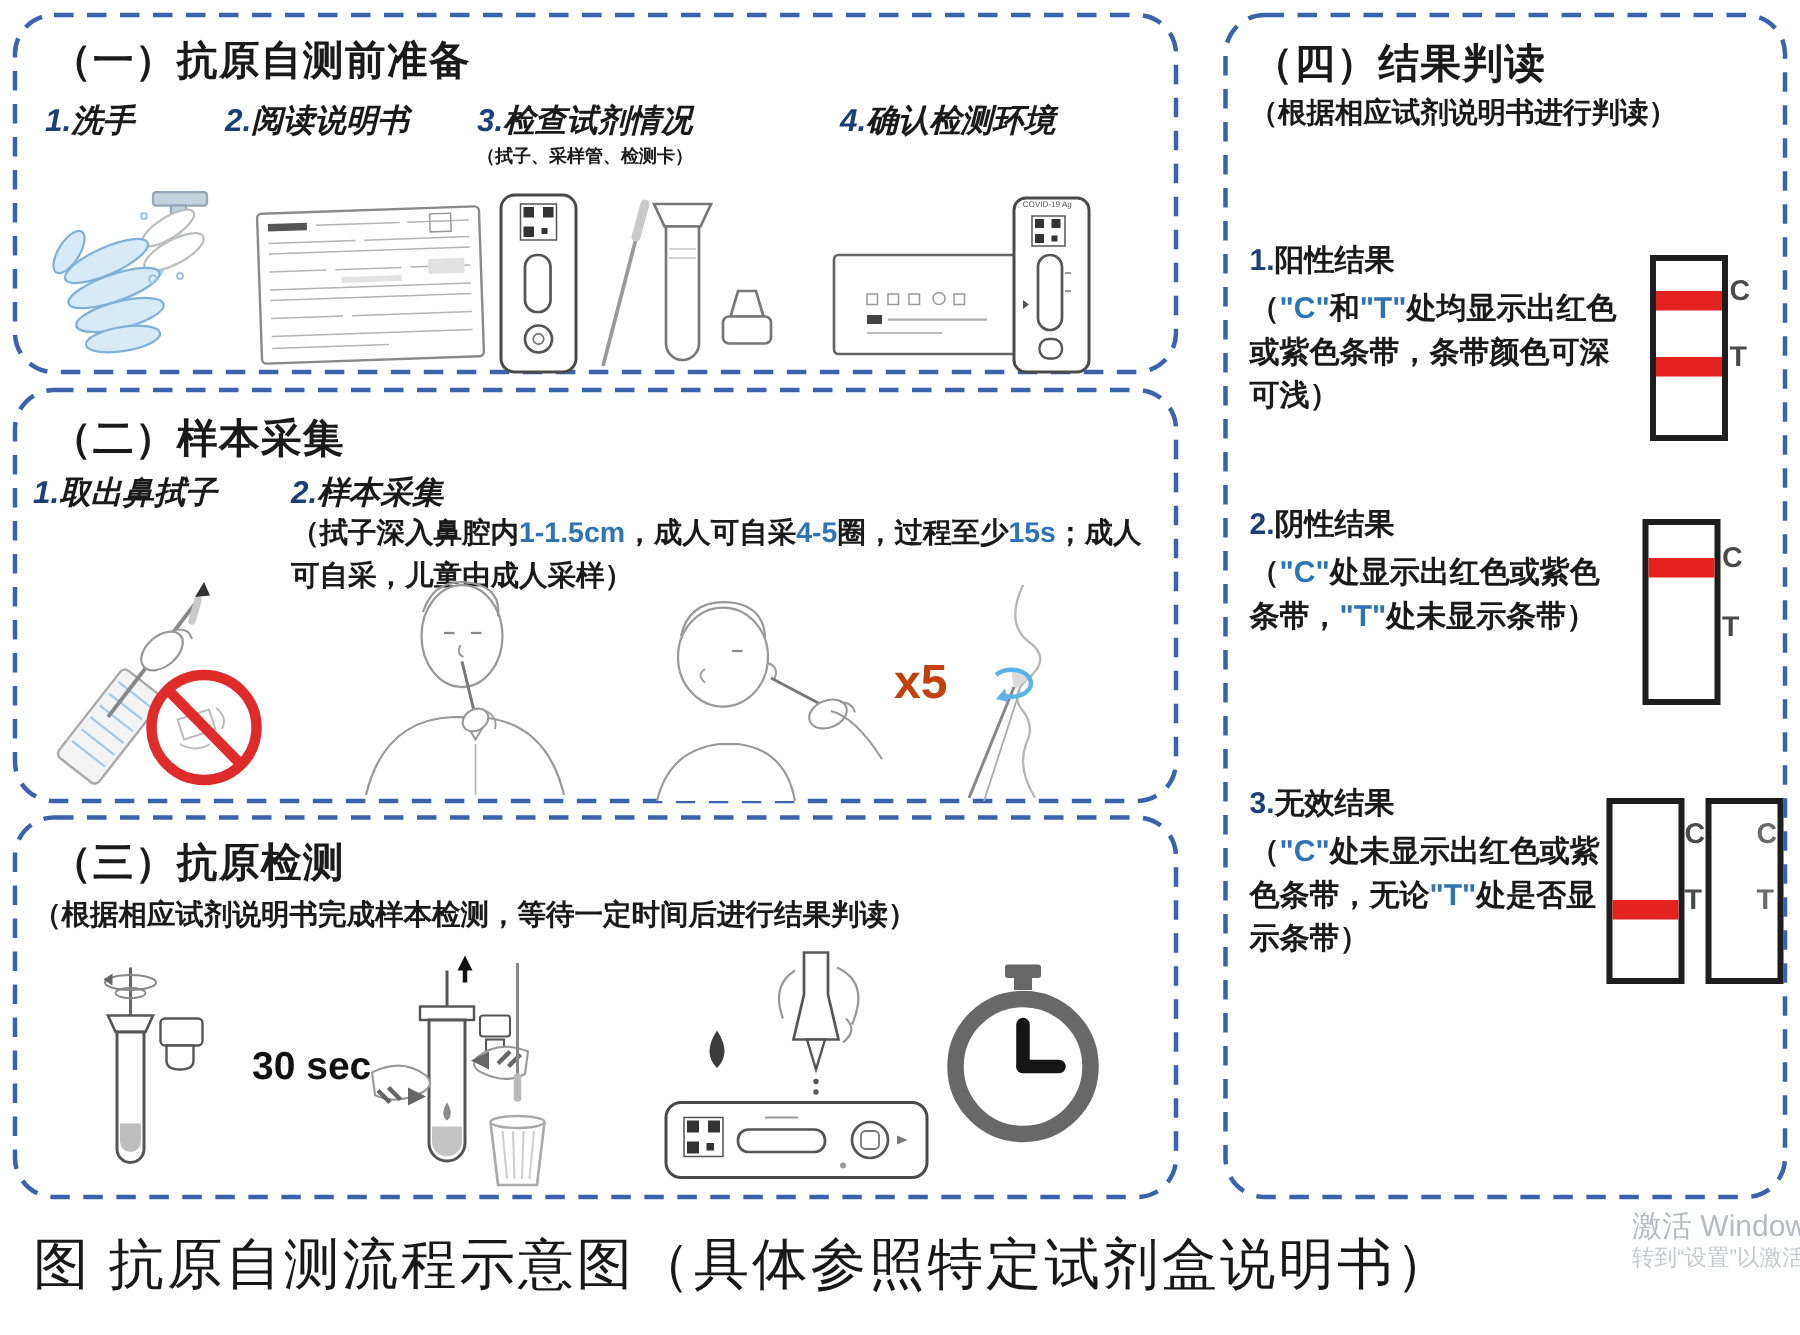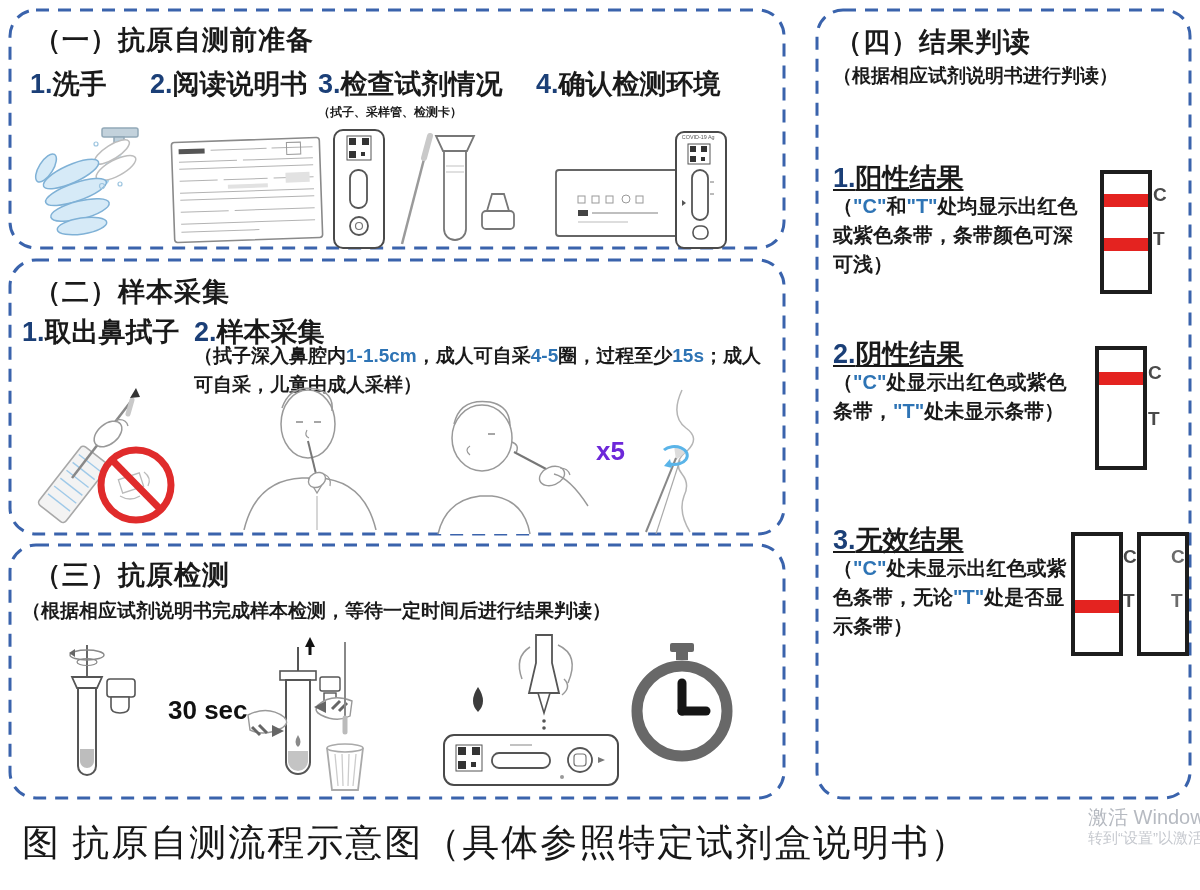--- a/index.html
+++ b/index.html
@@ -1,34 +1,34 @@
 <!DOCTYPE html>
 <html><head>
 <meta charset="utf-8">
 <style>
   html,body{margin:0;padding:0;background:#fff;}
   #page{position:relative;width:1200px;height:890px;background:#ffffff;overflow:hidden;
         font-family:"Liberation Sans",sans-serif;color:#1a1a1a;}
   .box{position:absolute;}
   .box svg.border{position:absolute;left:0;top:0;pointer-events:none;}
   .sec-title{position:absolute;font-size:27px;font-weight:700;letter-spacing:1px;white-space:nowrap;}
-  .step-label{font-size:27px;font-weight:700;white-space:nowrap;}
+  .step-label{font-size:21px;font-weight:700;white-space:nowrap;font-style:italic;}
   .step-note{font-size:12px;font-weight:700;margin-top:2px;white-space:nowrap;}
   .num{color:#1b3f77;}
   .blue{color:#2e74b5;}
   .note{font-size:19px;font-weight:700;line-height:1.5;}
   .abs{position:absolute;}
   .illo{position:absolute;}
   .timer-label{position:absolute;font-size:26px;font-weight:700;color:#111;}
-  .x5{position:absolute;font-size:26px;font-weight:700;color:#6d28d9;}
+  .x5{position:absolute;font-size:32px;font-weight:700;color:#c2410c;}
   
   .strip{position:absolute;width:44px;height:116px;border:4px solid #1d1d1d;background:#fff;}
   .band{position:absolute;left:0;right:0;height:13px;background:#e42320;}
   .ct{position:absolute;font-size:19px;font-weight:700;color:#4a4a4a;}
-  .res-label{font-size:27px;font-weight:700;text-decoration:underline;}
+  .res-label{font-size:20px;font-weight:700;}
   .res-desc{font-size:20px;font-weight:700;line-height:1.45;}
   .cassette-label{position:absolute;font-size:6px;color:#555;white-space:nowrap;transform:scale(.9);}
   #caption{position:absolute;left:22px;top:818px;font-family:"Liberation Serif",serif;
            font-size:37px;font-weight:400;letter-spacing:2px;color:#181818;white-space:nowrap;}
   .wm1{position:absolute;left:1088px;top:804px;font-size:20px;color:#b6bac1;white-space:nowrap;}
   .wm2{position:absolute;left:1088px;top:829px;font-size:15px;color:#c6c9cf;white-space:nowrap;}
 </style>
 </head>
 <body>
 
@@ -43,21 +43,21 @@
     <div class="abs" style="left:22px;top:58px;">
       <div class="step-label"><span class="num">1.</span><span>洗手</span></div>
     </div>
     <div class="abs" style="left:142px;top:58px;">
       <div class="step-label"><span class="num">2.</span><span>阅读说明书</span></div>
     </div>
     <div class="abs" style="left:310px;top:58px;">
       <div class="step-label"><span class="num">3.</span><span>检查试剂情况</span></div>
       <div class="step-note">（拭子、采样管、检测卡）</div>
     </div>
-    <div class="abs" style="left:528px;top:58px;">
+    <div class="abs" style="left:552px;top:58px;">
       <div class="step-label"><span class="num">4.</span><span>确认检测环境</span></div>
     </div>
 
     <svg class="illo" style="left:8px;top:118px;" width="150" height="118" viewBox="0 0 150 118">
       <rect x="86" y="2" width="36" height="9" rx="2" fill="#c3d2dc" stroke="#93a9b8" stroke-width="1.5"></rect>
       <rect x="98" y="11" width="10" height="7" fill="#c3d2dc" stroke="#93a9b8" stroke-width="1.5"></rect>
       <path d="M103,19 L88,54" stroke="#a8d4ef" stroke-width="10" fill="none" stroke-linecap="round"></path>
       <path d="M108,19 L96,48" stroke="#cde8f7" stroke-width="3" fill="none"></path>
       <ellipse cx="96" cy="26" rx="20" ry="7" transform="rotate(-32 96 26)" fill="#ffffff" stroke="#bdbdbd" stroke-width="1.5"></ellipse>
       <ellipse cx="100" cy="42" rx="22" ry="8" transform="rotate(-28 100 42)" fill="#ffffff" stroke="#bdbdbd" stroke-width="1.5"></ellipse>

